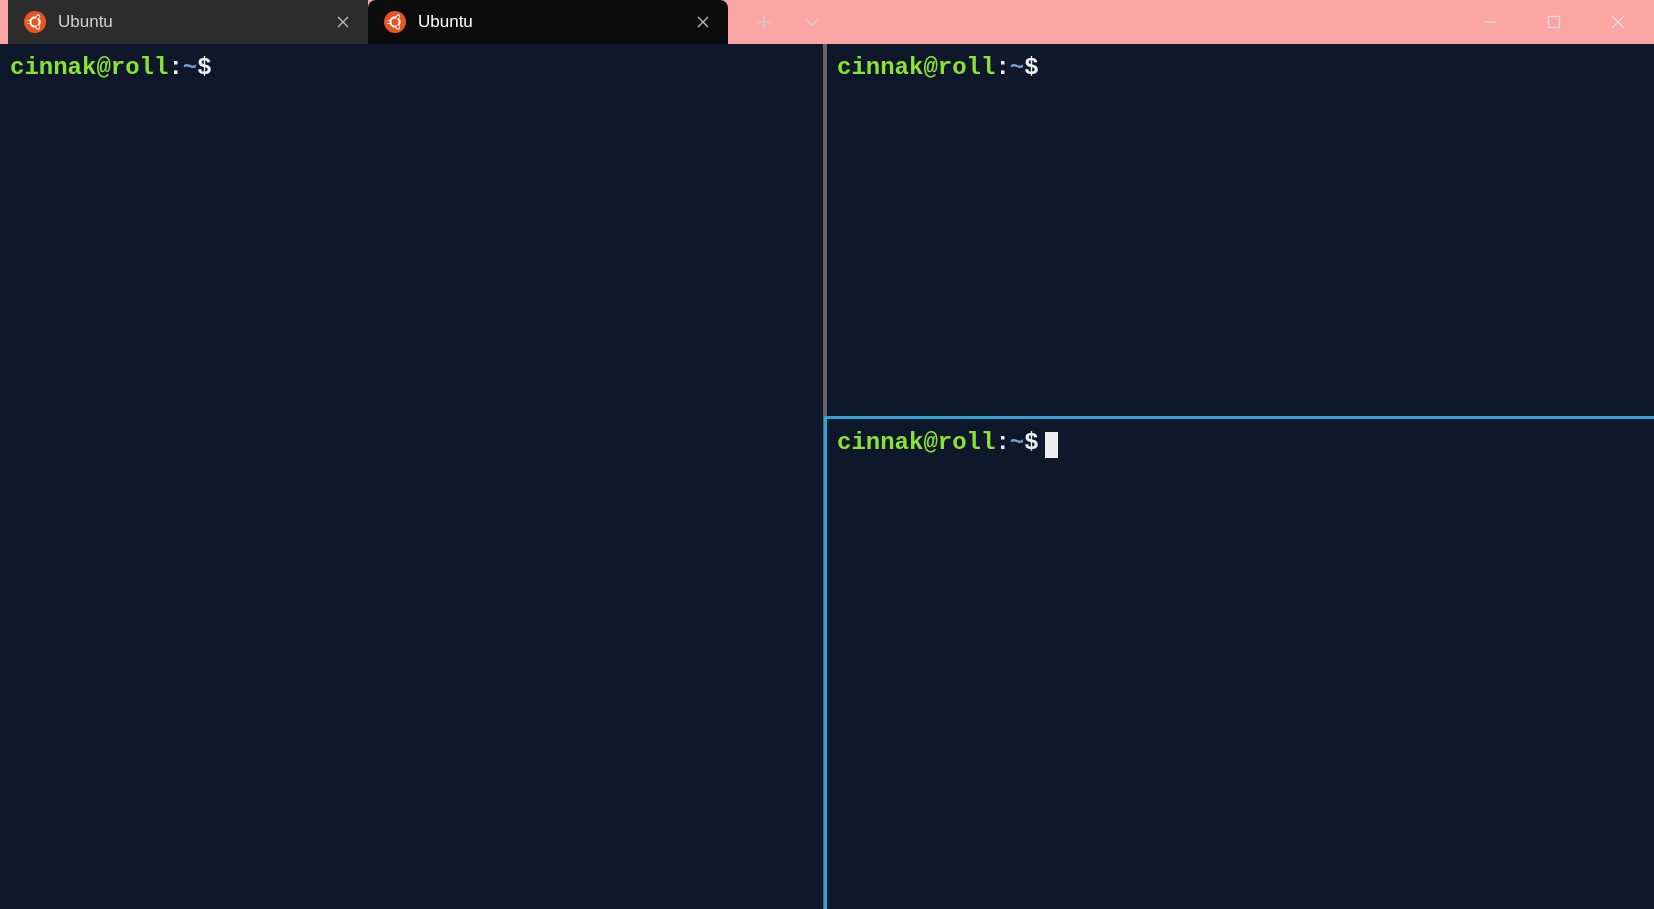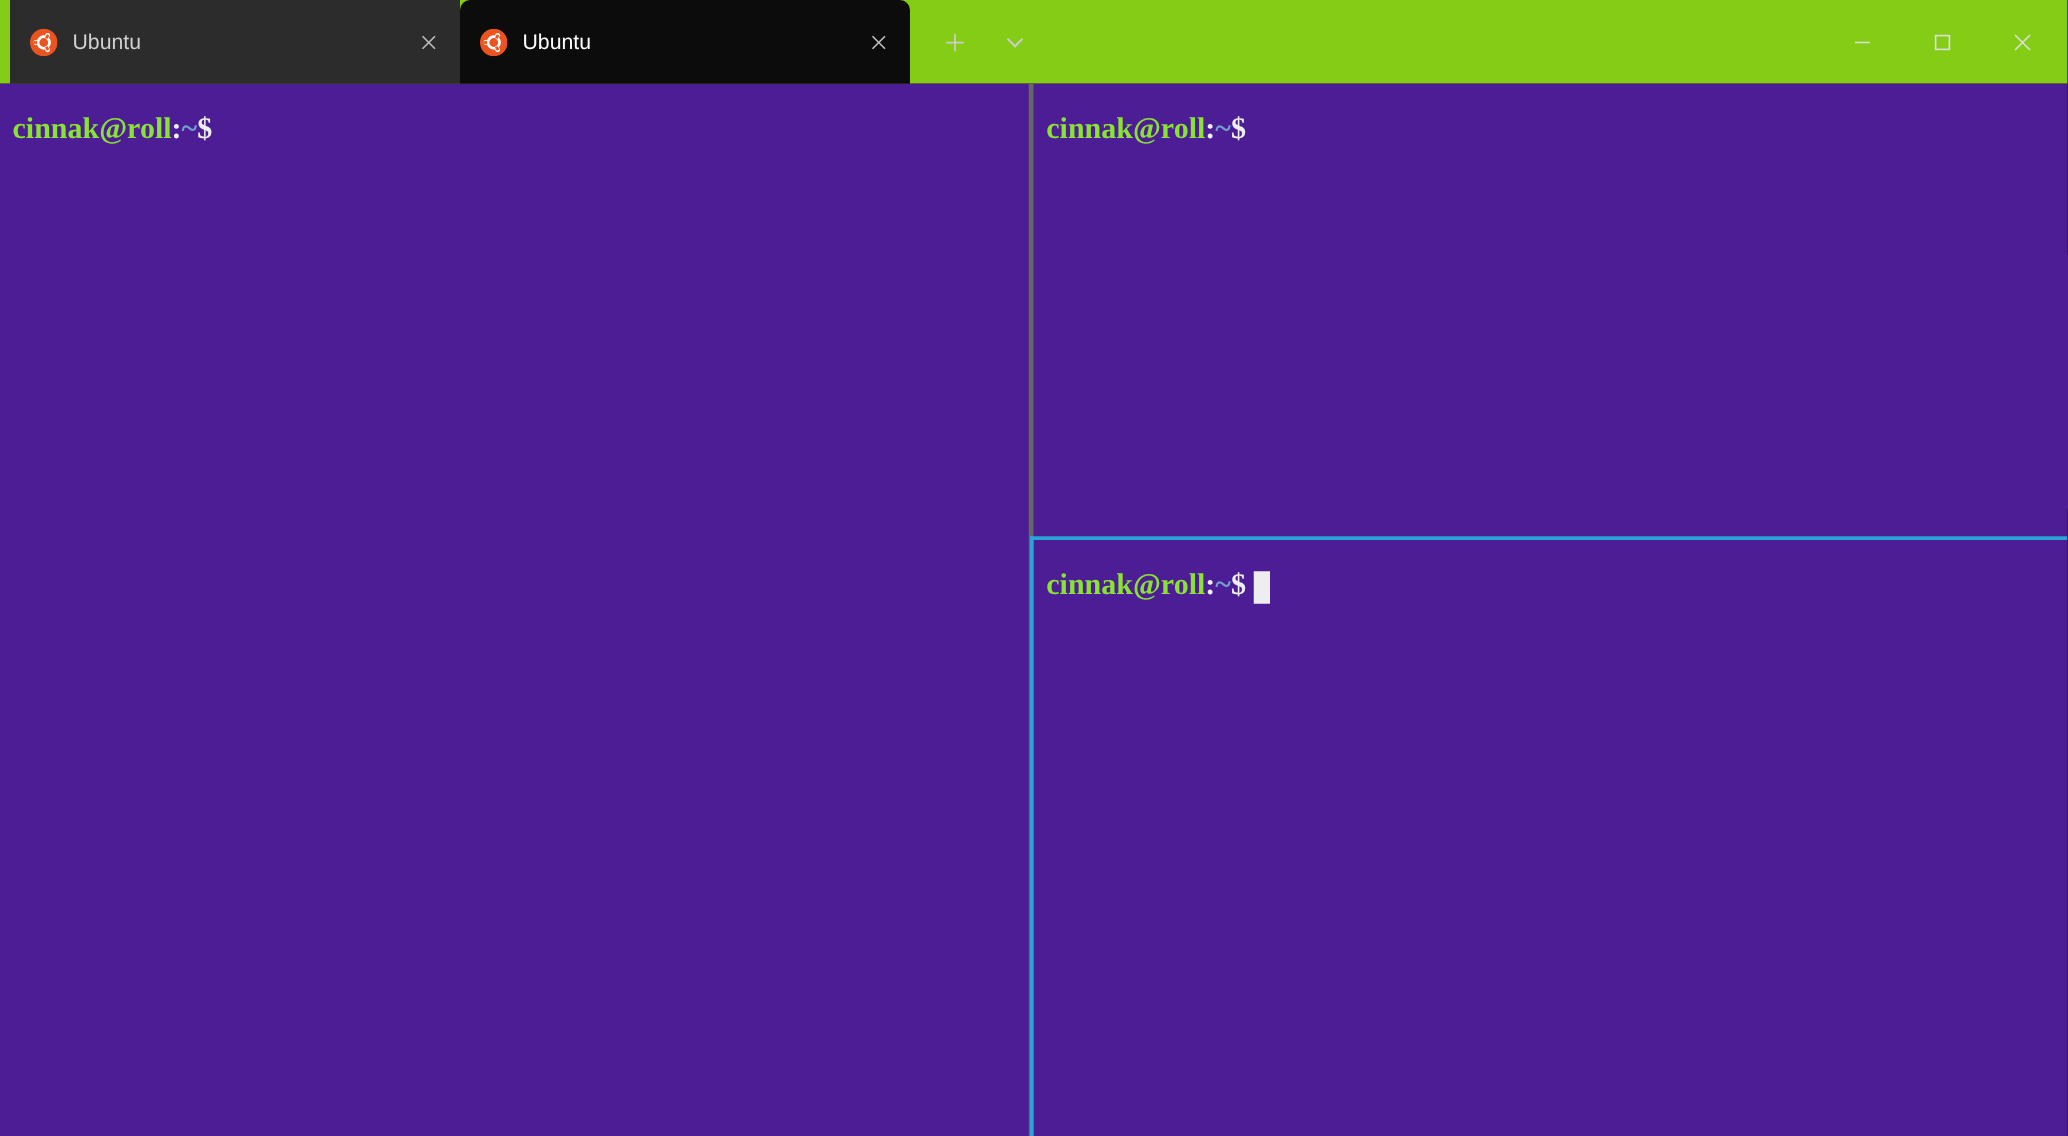--- a/index.html
+++ b/index.html
@@ -11,22 +11,22 @@
     background: #2c2c2c;
   }
   .window {
     width: 100%;
     height: 100%;
     display: flex;
     flex-direction: column;
   }
   
   .titlebar {
-    height: 67px;
-    background: #84cc16;
+    height: 44px;
+    background: #fca5a5;
     display: flex;
     align-items: stretch;
     color: #ccc;
   }
   .tabs {
     display: flex;
     align-items: stretch;
     padding-left: 8px;
   }
   .tab {
@@ -103,23 +103,23 @@
   }
   .win-btn svg { width: 14px; height: 14px; }
 
   
   .panes {
     flex: 1;
     display: flex;
     background: #3b0a1d;
   }
   .pane {
-    background: #4c1d95;
-    padding: 20px 10px;
-    font-family: Liberation Serif, serif;
+    background: #0f172a;
+    padding: 8px 10px;
+    font-family: Liberation Mono, monospace;
     font-size: 24px;
     line-height: 1.35;
     color: #eee;
     overflow: hidden;
   }
   .left-pane {
     width: 50%;
     border-right: 4px solid #666;
   }
   .right-col {

